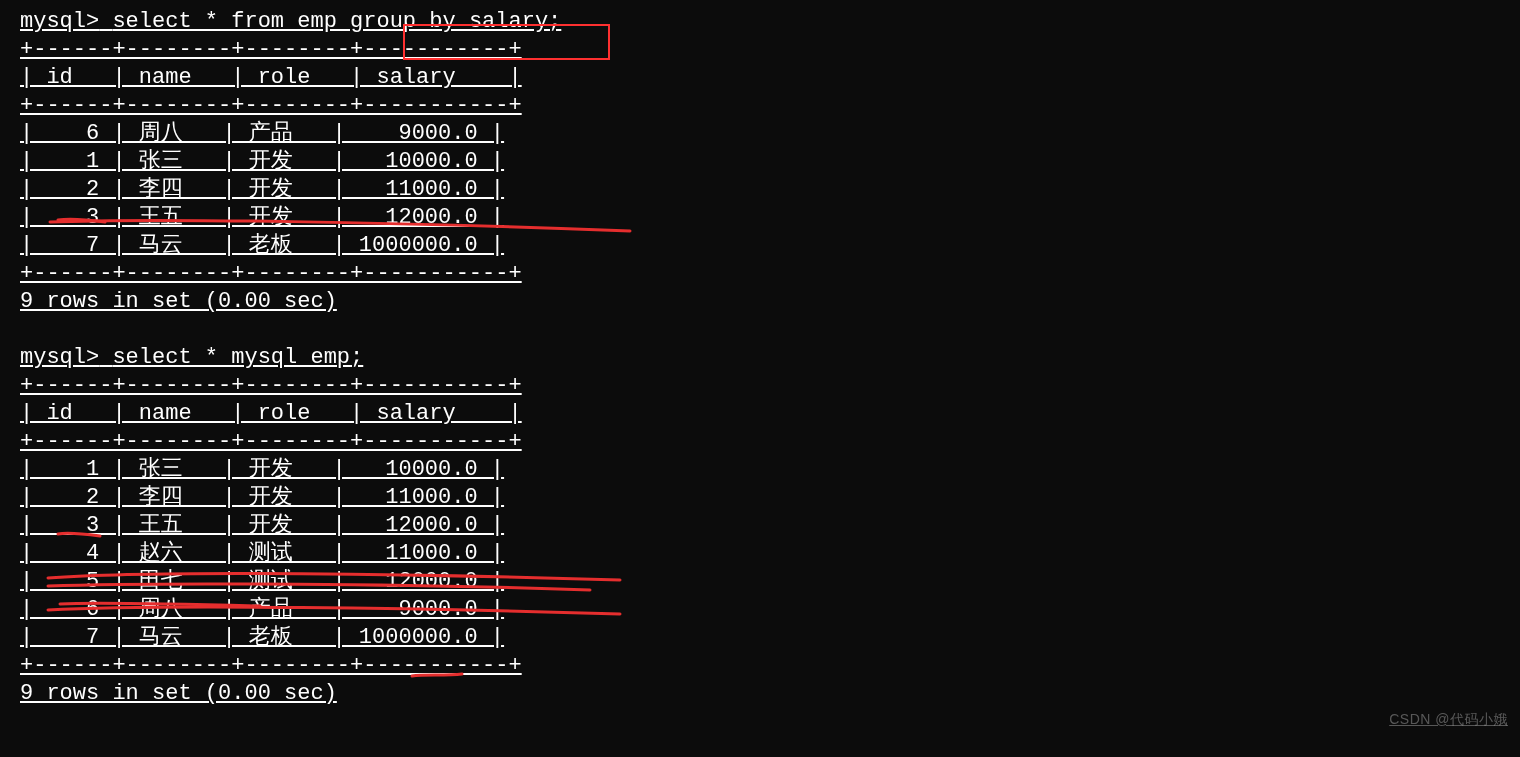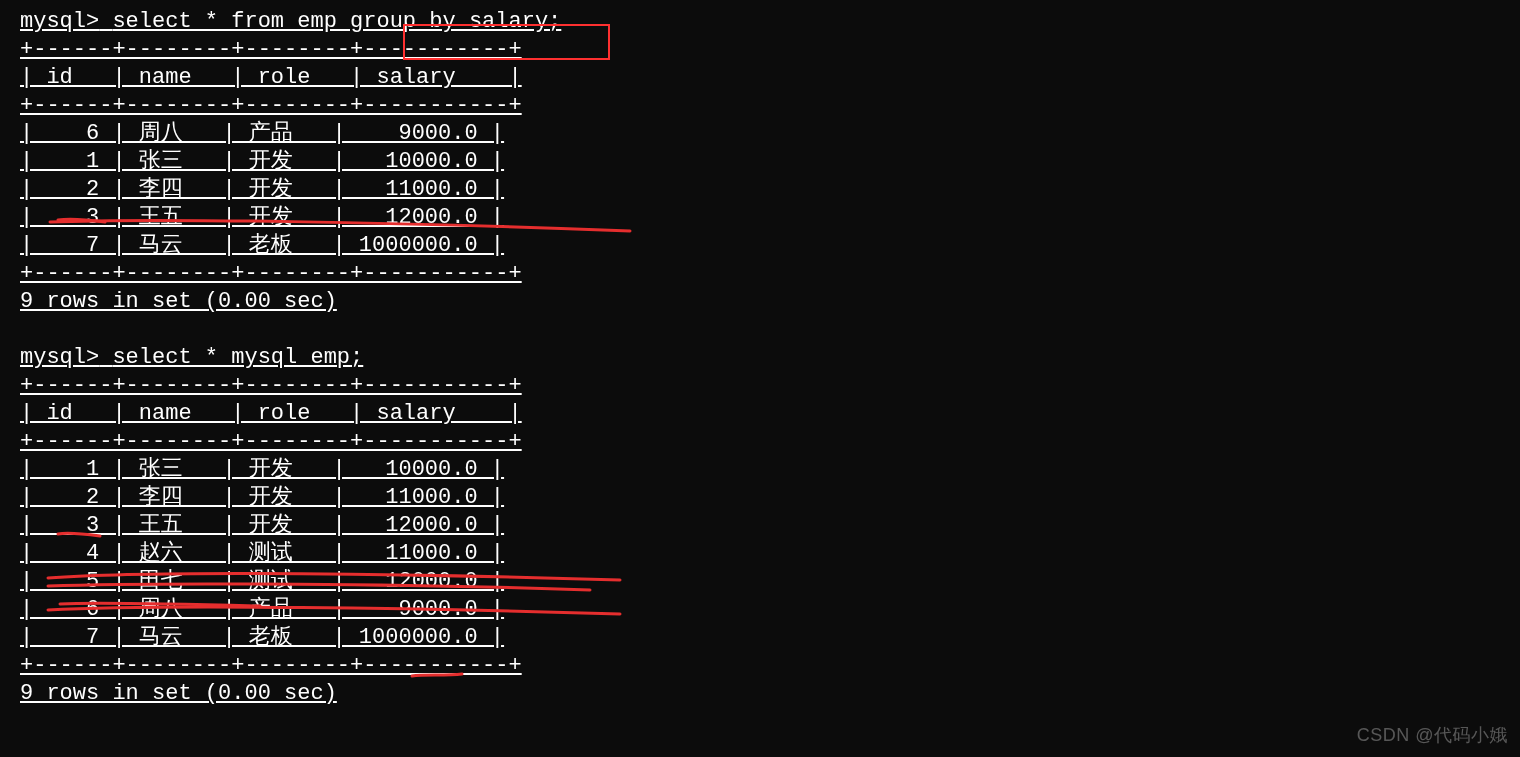--- a/index.html
+++ b/index.html
@@ -31,25 +31,26 @@
   }
   .annotation path {
     stroke: #e52e2e;
     stroke-width: 3;
     stroke-linecap: round;
     fill: none;
   }
   .watermark {
     position: absolute;
     right: 12px;
-    bottom: 8px;
+    bottom: 24px;
     font-family: sans-serif;
-    font-size: 18px;
+    font-size: 14px;
     color: rgba(180,180,180,0.45);
     letter-spacing: 0.5px;
+    text-decoration: underline;
   }
 </style>
 </head>
 <body>
 
 <div class="terminal"><span>mysql&gt;</span> <span>select * from emp group by salary;</span>
 <span>+------+--------+--------+-----------+</span>
 <span id="header1">| id   | name   | role   | salary    |</span>
 <span>+------+--------+--------+-----------+</span>
 <span id="rows1">|    6 | 周八   | 产品   |    9000.0 |

